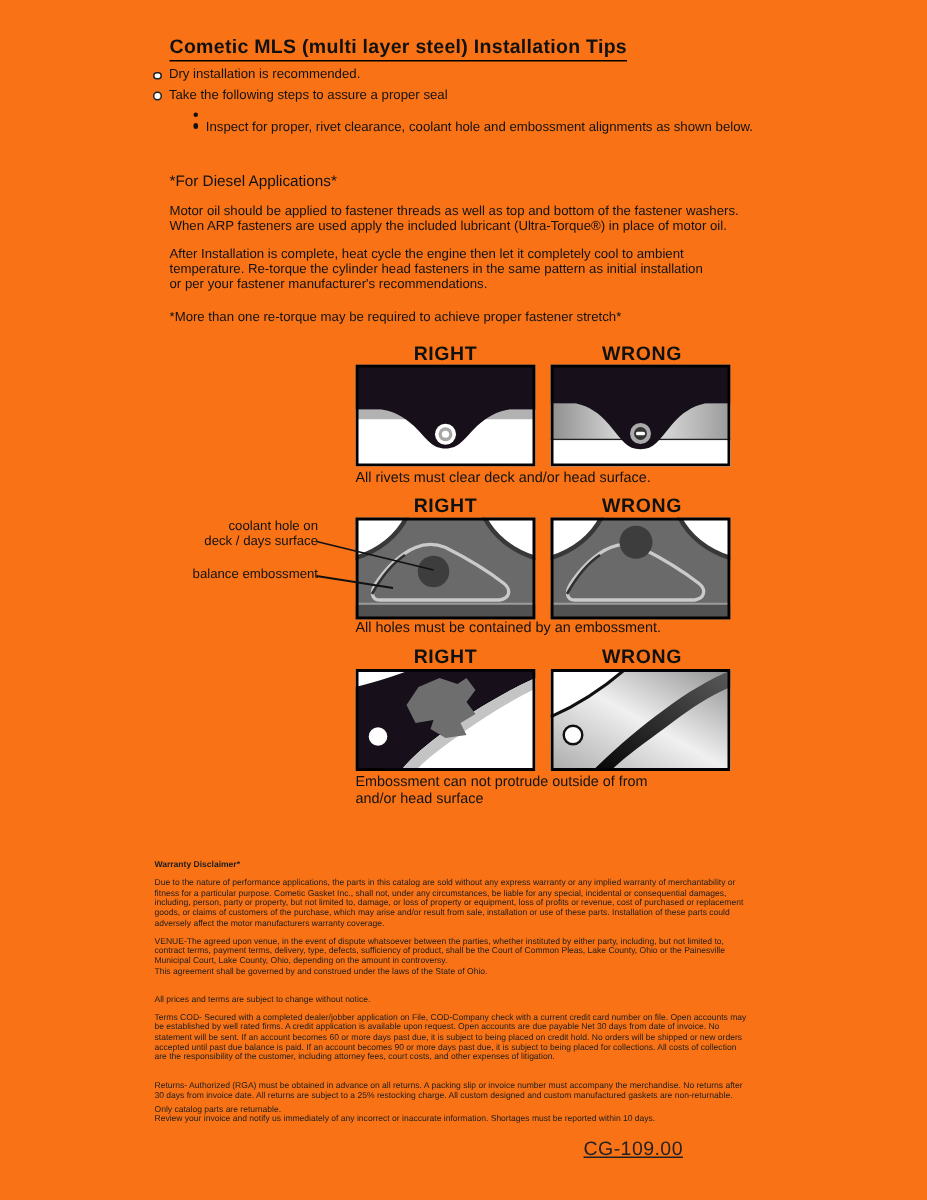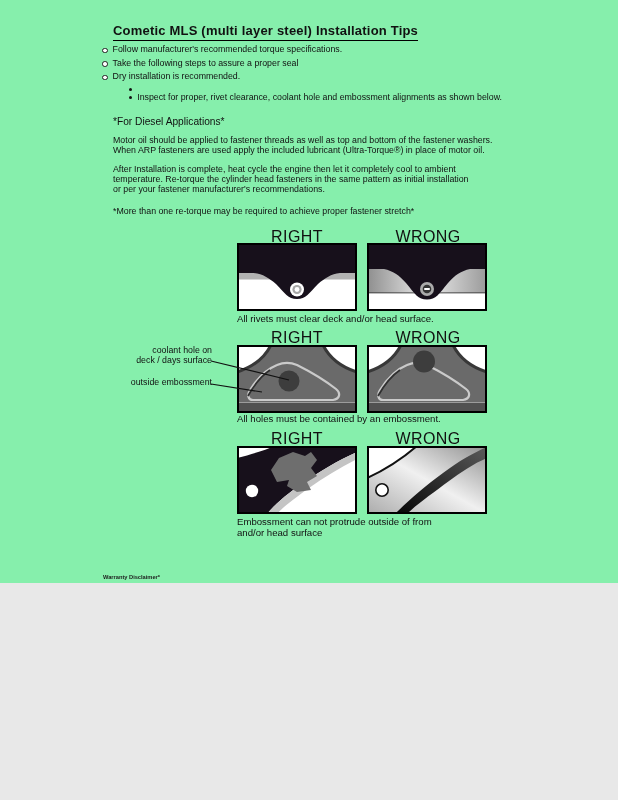--- a/index.html
+++ b/index.html
@@ -1,17 +1,17 @@
 <!DOCTYPE html>
 <html><head>
 <meta charset="utf-8">
 <style>
   html,body{margin:0;padding:0;background:#e8e8e8;}
   .page{
-    position:relative;width:618px;height:583px;background:#86efac;
+    position:relative;width:618px;height:800px;background:#f97316;
     font-family:"Liberation Sans","DejaVu Sans",sans-serif;color:#111;
     overflow:hidden;margin:0 auto;
   }
   .pre{white-space:pre-line;}
   .title{
     position:absolute;left:113px;top:23px;margin:0;
     font-size:13px;font-weight:bold;letter-spacing:.2px;
     border-bottom:1.4px solid #000;padding-bottom:2px;display:inline-block;
   }
   .bullets{position:absolute;left:102px;top:43px;width:470px;}
@@ -22,21 +22,21 @@
   .b.sub{margin-left:27px;}
   .h2{
     position:absolute;left:113px;top:116px;margin:0;
     font-size:10.2px;font-weight:normal;
   }
   .para{position:absolute;left:113px;width:480px;margin:0;font-size:8.8px;line-height:10.1px;}
   #para1{top:135px;}
   #para2{top:163.5px;}
   #note1{top:205.5px;}
   .dg-label{
-    position:absolute;font-size:16px;font-weight:normal;letter-spacing:.4px;
+    position:absolute;font-size:13px;font-weight:bold;letter-spacing:.4px;
     text-align:center;width:120px;
   }
   .dg-box{position:absolute;width:120px;height:68px;}
   .dg-box svg{display:block;width:120px;height:68px;}
   .caption{position:absolute;left:237px;margin:0;font-size:9.6px;line-height:11px;}
   .sidelabel{
     position:absolute;right:406px;text-align:right;font-size:8.8px;line-height:10px;width:150px;
   }
   #leader-overlay{position:absolute;left:205px;top:355px;width:100px;height:45px;z-index:5;}
   .warr{position:absolute;left:103px;width:470px;margin:0;font-size:5.7px;line-height:6.7px;color:#1c1c1c;}
@@ -71,29 +71,25 @@
           <stop offset="1" stop-color="#5a5a5a"></stop>
       </linearGradient>
     </defs>
   </svg>
 
   <h1 class="title">Cometic MLS (multi layer steel) Installation Tips</h1>
 
   <div class="bullets">
     <div class="b">
       <span class="mk ring"></span>
-      <span>Follow manufacturer's recommended torque specifications.</span>
+      <span>Dry installation is recommended.</span>
     </div>
     <div class="b">
       <span class="mk ring"></span>
       <span>Take the following steps to assure a proper seal</span>
-    </div>
-    <div class="b">
-      <span class="mk ring"></span>
-      <span>Dry installation is recommended.</span>
     </div>
     <div class="b sub">
       <span class="mk dot"></span>
     </div>
     <div class="b sub">
       <span class="mk dot"></span>
       <span>Inspect for proper, rivet clearance, coolant hole and embossment alignments as shown below.</span>
     </div>
   </div>
 
@@ -134,21 +130,21 @@
     </svg>
   </div>
 
   <p class="caption" style="top:312.5px">All rivets must clear deck and/or head surface.</p>
 
   <div class="dg-label" style="left:237px;top:329px">RIGHT</div>
   <div class="dg-label" style="left:367px;top:329px;width:122px">WRONG</div>
 
   <div class="sidelabel pre" style="top:344.5px">coolant hole on
 deck / days surface</div>
-  <div class="sidelabel" style="top:377px">outside embossment</div>
+  <div class="sidelabel" style="top:377px">balance embossment</div>
 
   <svg id="leader-overlay" viewBox="0 0 100 45">
     <line x1="6" y1="6" x2="84" y2="25" stroke="#111" stroke-width="1.2"></line>
     <line x1="6" y1="29" x2="57" y2="37" stroke="#111" stroke-width="1.2"></line>
   </svg>
 
   <div class="dg-box" style="left:237px;top:344.5px">
     <svg viewBox="0 0 120 68">
       <rect x="0" y="0" width="120" height="68" fill="#6a6a6a"></rect>
       <path d="M0,0 H34 C28,12 16,22 0,27 Z" fill="#ffffff" stroke="#383838" stroke-width="3"></path>

